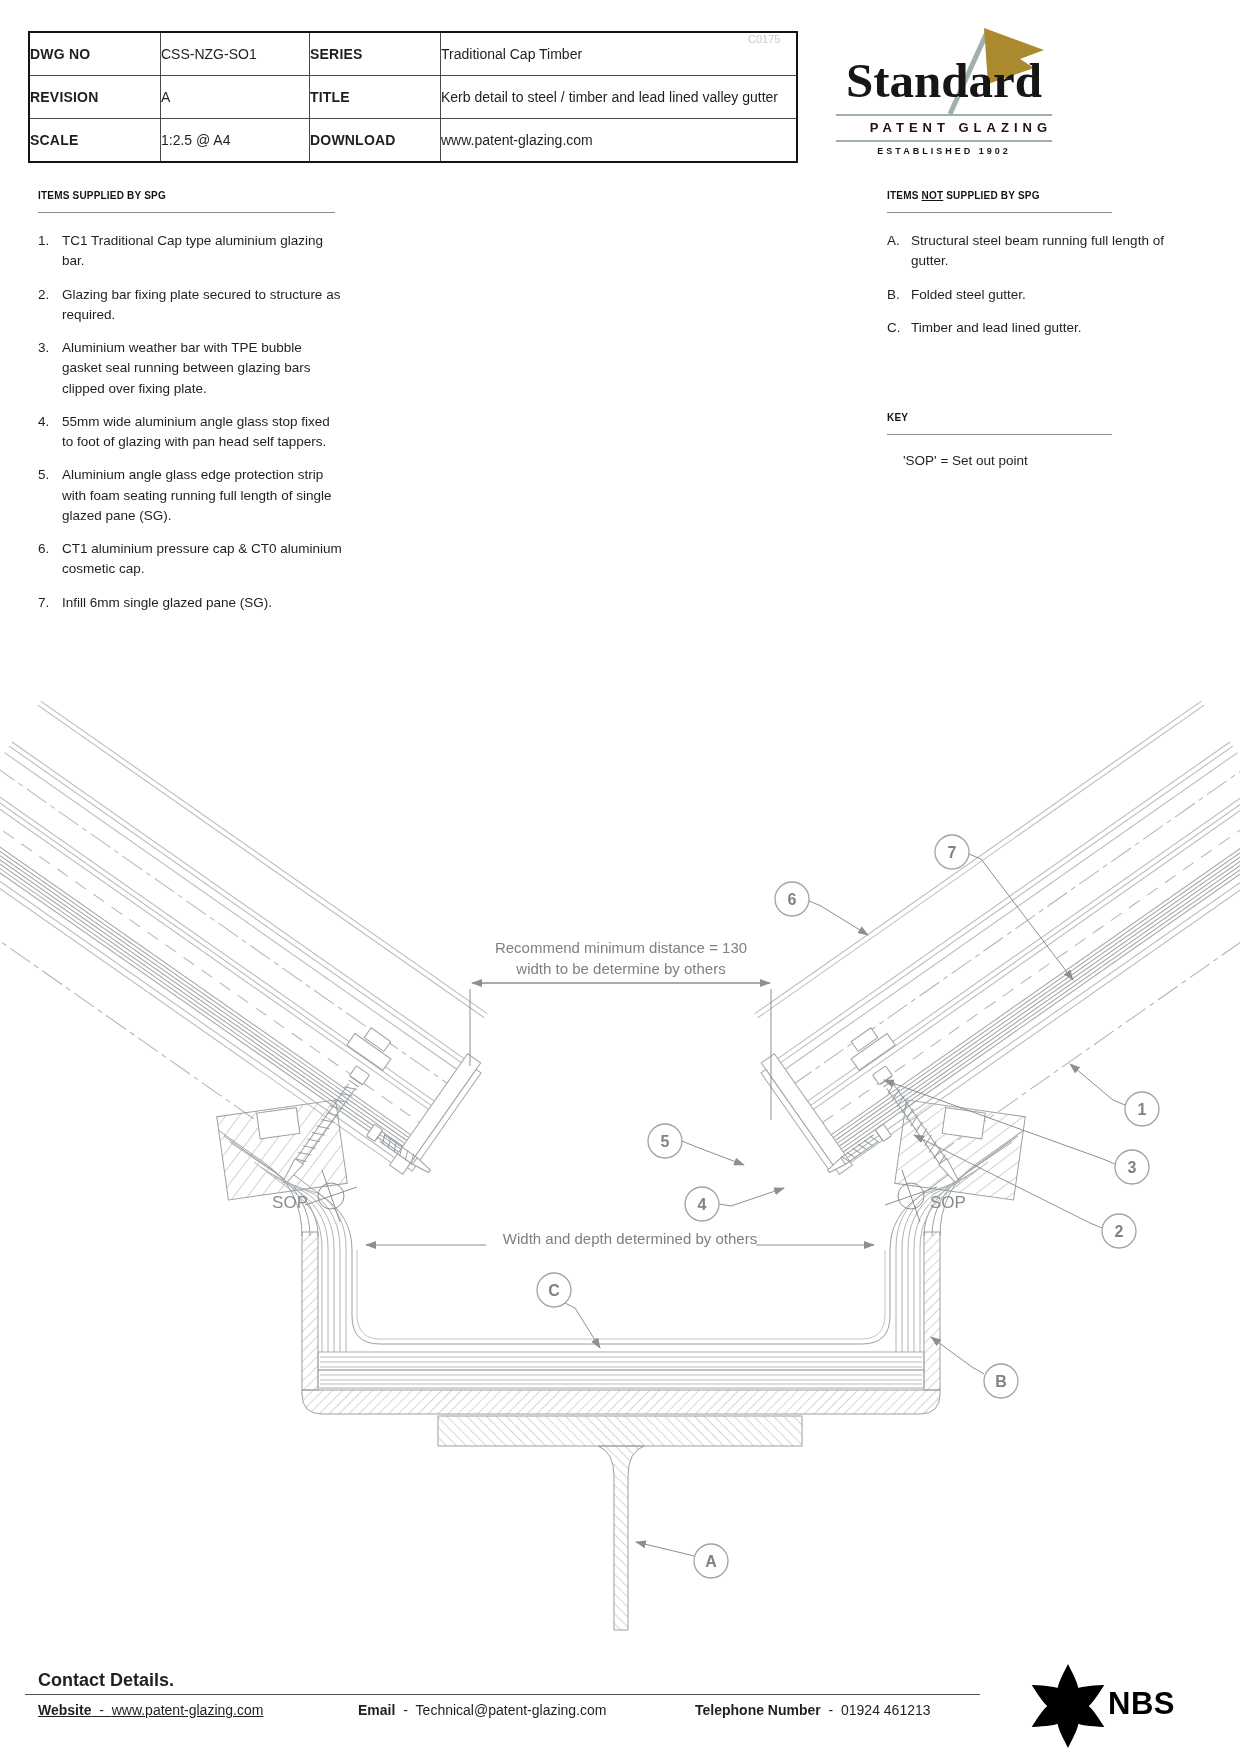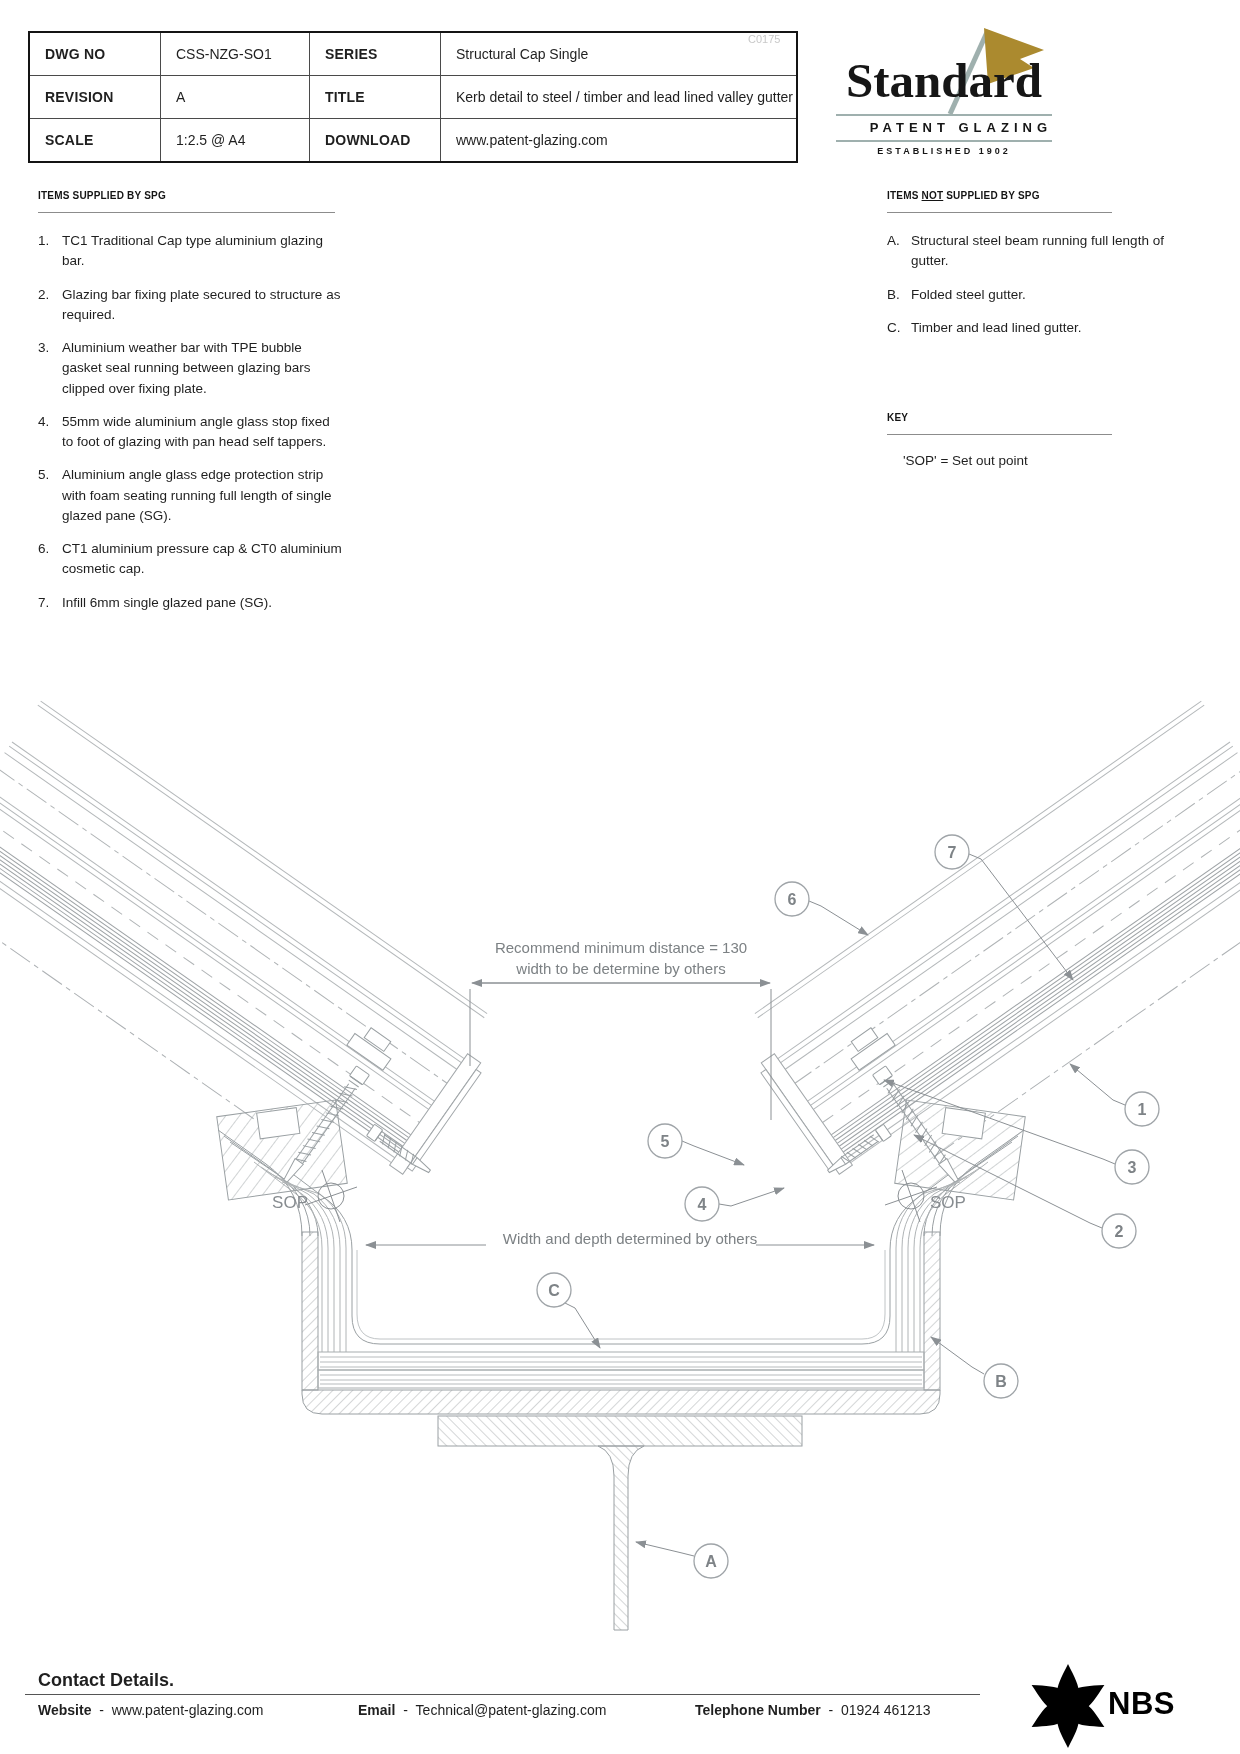--- a/index.html
+++ b/index.html
@@ -1,21 +1,21 @@
 <!DOCTYPE html>
 <html><head>
 <meta charset="utf-8">
 <style>
   html,body{margin:0;padding:0;background:#fff;}
   .page{position:relative;width:1240px;height:1754px;background:#fff;overflow:hidden;
         font-family:"Liberation Sans",sans-serif;color:#1f1f1f;}
   
   .tblock{position:absolute;left:28px;top:31px;width:766px;border:2px solid #141414;
           display:grid;grid-template-columns:131px 149px 131px 355px;}
-  .tblock .c{height:42px;display:flex;align-items:center;padding-left:15px;
+  .tblock .c{height:42px;display:flex;align-items:center;
              font-size:14px;border-bottom:1px solid #4a4a4a;border-right:1px solid #4a4a4a;}
   .tblock .c.last{border-right:none;}
   .tblock .r3{border-bottom:none;}
   .tblock .lab{font-weight:bold;letter-spacing:.2px;}
   .wmark{position:absolute;left:748px;top:33px;font-size:11px;color:#c9c9c9;}
   
   .logo{position:absolute;left:836px;top:26px;width:216px;height:140px;}
   .logo svg{position:absolute;left:0;top:0;z-index:0;}
   .logo .nm{position:absolute;left:0px;top:26px;z-index:1;width:216px;text-align:center;
             font-family:"Liberation Serif",serif;font-weight:600;font-size:49px;color:#161616;}
@@ -38,21 +38,21 @@
   .keyblock{margin-top:72px;}
   .keyentry{margin-top:16px;padding-left:16px;}
   
   .draw{position:absolute;left:0;top:0;z-index:0;}
   
   .contact-h{position:absolute;left:38px;top:1670px;font-size:18px;font-weight:bold;}
   .contact-rule{position:absolute;left:25px;top:1694px;width:955px;height:0;
                 border-top:1.5px solid #555;}
   .crow{position:absolute;top:1702px;font-size:14px;}
   .crow b{font-weight:bold;}
-  .cw{left:38px;} .ce{left:358px;} .cp{left:695px;}
+  .cw{left:38px;text-decoration:underline;} .ce{left:358px;} .cp{left:695px;}
   .nbs{position:absolute;left:1030px;top:1660px;width:200px;height:92px;}
   .nbs .txt{position:absolute;left:78px;top:26px;font-size:31px;font-weight:bold;color:#000;
             letter-spacing:.5px;}
 </style>
 </head>
 <body>
 
 <div class="page">
 
 <svg class="draw" width="1240" height="1754" viewBox="0 0 1240 1754">
@@ -301,21 +301,21 @@
       <circle r="17" fill="#fff" stroke="#9fa4a8" stroke-width="1.3"></circle>
       <text dy="5.5">A</text>
         </g>
   </g>
 </svg>
 
 <div class="tblock">
   <div class="c lab">DWG NO</div>
   <div class="c">CSS-NZG-SO1</div>
   <div class="c lab">SERIES</div>
-  <div class="c last">Structural Cap Single</div>
+  <div class="c last">Traditional Cap Timber</div>
 
   <div class="c lab">REVISION</div>
   <div class="c">A</div>
   <div class="c lab">TITLE</div>
   <div class="c last">Kerb detail to steel / timber and lead lined valley gutter</div>
 
   <div class="c lab r3">SCALE</div>
   <div class="c r3">1:2.5 @ A4</div>
   <div class="c lab r3">DOWNLOAD</div>
   <div class="c last r3">www.patent-glazing.com</div>

